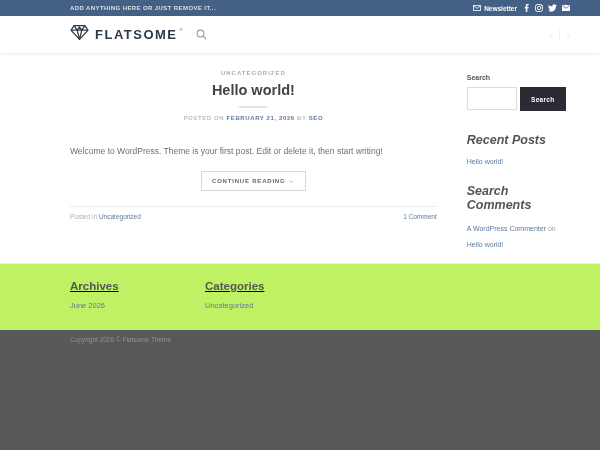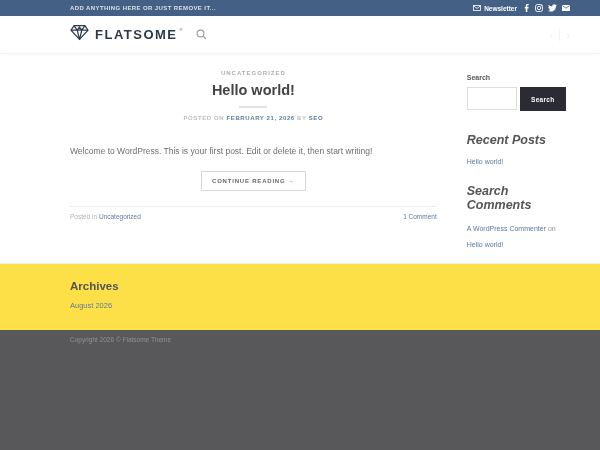--- a/index.html
+++ b/index.html
@@ -116,25 +116,25 @@
   .widget-link {
     display: inline-block;
     font-size: 7px; color: #5c7a9e; text-decoration: none; margin-top: 9px;
     line-height: 1.6;
   }
   .comment-line { font-size: 7px; color: #9a9a9a; margin-top: 9px; line-height: 2.3; }
   .comment-line a { color: #5c7a9e; text-decoration: none; }
 
   
   .footer-light {
-    background: #fde047;
+    background: #bef264;
     border-top: 1px solid #ececec;
     height: 67px;
     padding-top: 16px;
-    display: flex; gap: 0;
+    display: flex; gap: 0; text-decoration: underline;
   }
   .footer-col { width: 135px; }
   .footer-title { font-size: 11.5px; font-weight: bold; color: #555555; }
   .footer-link {
     display: inline-block;
     font-size: 7.5px; color: #5c7a9e; text-decoration: none; margin-top: 9px;
   }
   .footer-dark {
     background: #58585a;
     flex: 1;
@@ -221,21 +221,21 @@
     <div class="content-col">
       <div class="post-category">UNCATEGORIZED</div>
       <div class="post-title">Hello world!</div>
       <div class="post-divider"></div>
       <div class="post-meta">
         <span>POSTED ON</span>
         <a href="#">FEBRUARY 21, 2026</a>
         <span>BY</span>
         <a href="#">SEO</a>
       </div>
-      <div class="post-excerpt">Welcome to WordPress. This is your first post. Edit or delete it, then start writing!</div>
+      <div class="post-excerpt">Welcome to WordPress. Theme is your first post. Edit or delete it, then start writing!</div>
       <div class="continue-wrap">
         <button class="continue-btn">CONTINUE READING →</button>
       </div>
       <div class="post-footer-row">
         <div>
           <span>Posted in</span>
           <a href="#">Uncategorized</a>
         </div>
         <a href="#">1 Comment</a>
       </div>
@@ -260,21 +260,25 @@
           <span>on</span><br>
           <a href="#">Hello world!</a>
         </div>
       </div>
     </div>
   </div>
 
   <div class="footer-light pad">
     <div class="footer-col">
       <div class="footer-title">Archives</div>
-      <a href="#" class="footer-link">August 2026</a>
+      <a href="#" class="footer-link">June 2026</a>
+    </div>
+    <div class="footer-col">
+      <div class="footer-title">Categories</div>
+      <a href="#" class="footer-link">Uncategorized</a>
     </div>
   </div>
 
   <div class="footer-dark pad">
     <span>Copyright 2026 © Flatsome Theme</span>
   </div>
 
 </div>
 
 </body></html>

